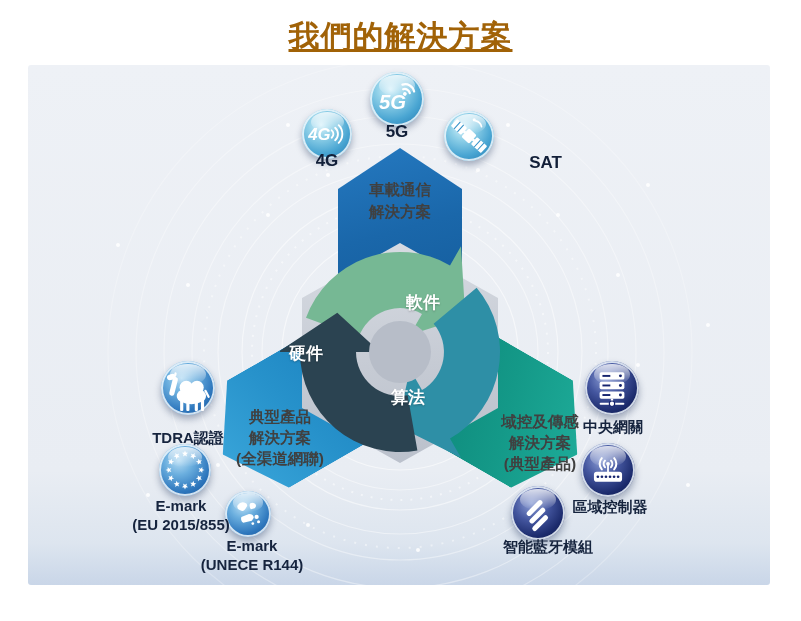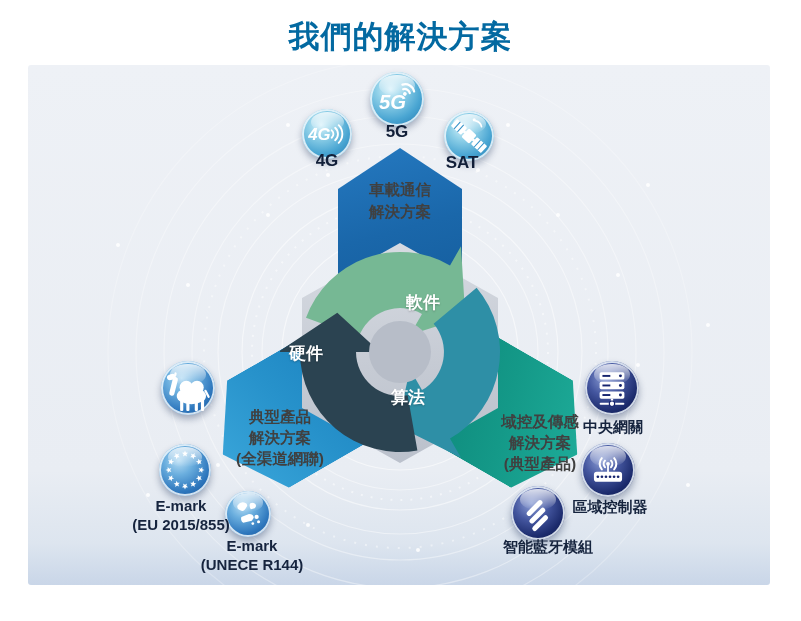--- a/index.html
+++ b/index.html
@@ -1,19 +1,19 @@
 <!DOCTYPE html>
 <html><head>
 <meta charset="utf-8">
 <style>
   html,body{margin:0;padding:0;background:#ffffff;}
   .page{position:relative;width:801px;height:621px;background:#ffffff;overflow:hidden;
         font-family:"Liberation Sans","DejaVu Sans",sans-serif;}
   .title{position:absolute;left:0;top:16px;width:100%;text-align:center;
-         font-size:31px;font-weight:800;color:#0369a1;letter-spacing:1px;}
+         font-size:31px;font-weight:800;color:#a16207;letter-spacing:1px;text-decoration:underline;}
   .panel{position:absolute;left:28px;top:65px;width:742px;height:520px;border-radius:3px;
          background:linear-gradient(180deg,#eef1f6 0%,#e9edf3 78%,#dde5ef 92%,#c9d6e8 100%);}
   .rings{position:absolute;left:0;top:0;width:742px;height:520px;}
   
   .pent{position:absolute;width:124px;height:146px;
         clip-path:polygon(50% 0%,100% 28%,100% 100%,0% 100%,0% 28%);}
   .pent-top{left:338px;top:148px;background:linear-gradient(165deg,#2579c0 0%,#1a67aa 55%,#155e9e 100%);}
   .pent-left{left:224px;top:345px;transform:rotate(-120deg);
         background:linear-gradient(165deg,#3aa6da 0%,#2792cb 55%,#1d84c1 100%);}
   .pent-right{left:452px;top:345px;transform:rotate(120deg);
@@ -155,39 +155,40 @@
         <rect x="30.5" y="19.5" width="13" height="9" rx="1" fill="#ffffff"></rect>
         <rect x="19" y="18.5" width="10" height="11" rx="1.5" fill="#ffffff"></rect>
         <rect x="17.2" y="22.8" width="2.2" height="2.4" fill="#ffffff"></rect>
         <rect x="28.6" y="22.8" width="2.2" height="2.4" fill="#ffffff"></rect>
         <path d="M8.8 19.5 v9 M13.1 19.5 v9 M34.8 19.5 v9 M39.1 19.5 v9" stroke="#3391c8" stroke-width="1"></path>
       </g>
       <path d="M30.5 9.5 q4.5 1 5.5 5.5" stroke="#ffffff" stroke-width="1.6" fill="none" stroke-linecap="round"></path>
       <circle cx="29" cy="8.5" r="1.5" fill="#ffffff"></circle>
     </svg>
   </div>
-  <div class="icon-label big" style="left:382px;top:153px;">SAT</div>
+  <div class="icon-label big" style="left:402px;top:153px;text-align:right;">SAT</div>
 
   <div class="sphere sphere-blue" style="left:161px;top:361px;width:54px;height:54px;">
     <svg viewBox="0 0 48 48">
       <g fill="#ffffff">
         <rect x="9" y="14" width="4.6" height="17" rx="2" transform="rotate(14 11 22)"></rect>
         <ellipse cx="9.2" cy="14.2" rx="4" ry="2.6" transform="rotate(-15 9.2 14.2)"></ellipse>
         <rect x="12" y="10" width="1.8" height="3.4" rx=".9"></rect>
         <circle cx="22.5" cy="23.5" r="6"></circle>
         <circle cx="32" cy="23.5" r="6"></circle>
         <ellipse cx="27" cy="31" rx="13" ry="7.5"></ellipse>
         <rect x="17" y="34" width="2.8" height="10.5" rx="1"></rect>
         <rect x="22.5" y="35" width="2.8" height="9.5" rx="1"></rect>
         <rect x="30" y="35" width="2.8" height="9.5" rx="1"></rect>
         <rect x="35.5" y="34" width="2.8" height="10.5" rx="1"></rect>
         <rect x="38.5" y="25.5" width="2" height="8" rx="1" transform="rotate(-28 39.5 26.5)"></rect>
       </g>
     </svg>
   </div>
+  <div class="icon-label" style="left:108px;top:428px;">TDRA認證</div>
 
   <div class="sphere sphere-blue" style="left:159px;top:444px;width:52px;height:52px;">
     <svg viewBox="0 0 48 48">
       <defs>
         <path id="euStar" d="M0,-3 L0.76,-1.05 L2.85,-0.93 L1.24,0.40 L1.76,2.43 L0,1.3 L-1.76,2.43 L-1.24,0.40 L-2.85,-0.93 L-0.76,-1.05 Z"></path>
       </defs>
       <g transform="translate(24,24)" fill="#ffffff">
         <use href="#euStar" transform="rotate(0) translate(0,-15)"></use>
         <use href="#euStar" transform="rotate(30) translate(0,-15)"></use>
         <use href="#euStar" transform="rotate(60) translate(0,-15)"></use>

